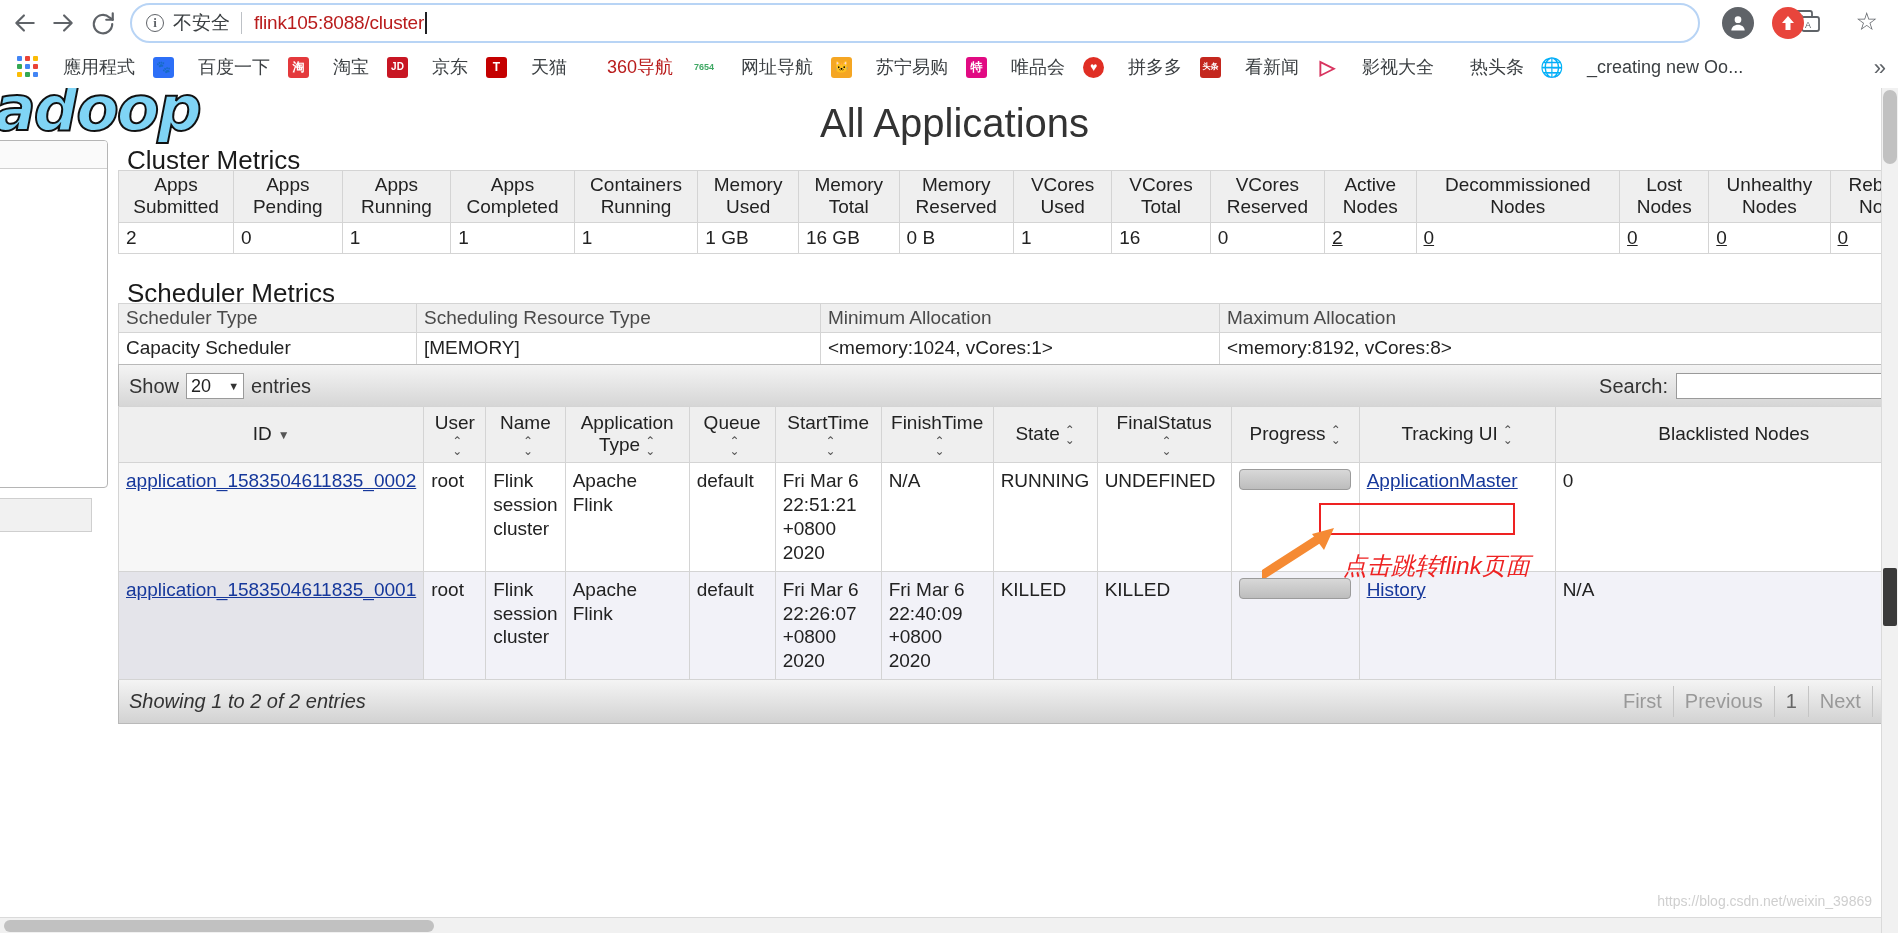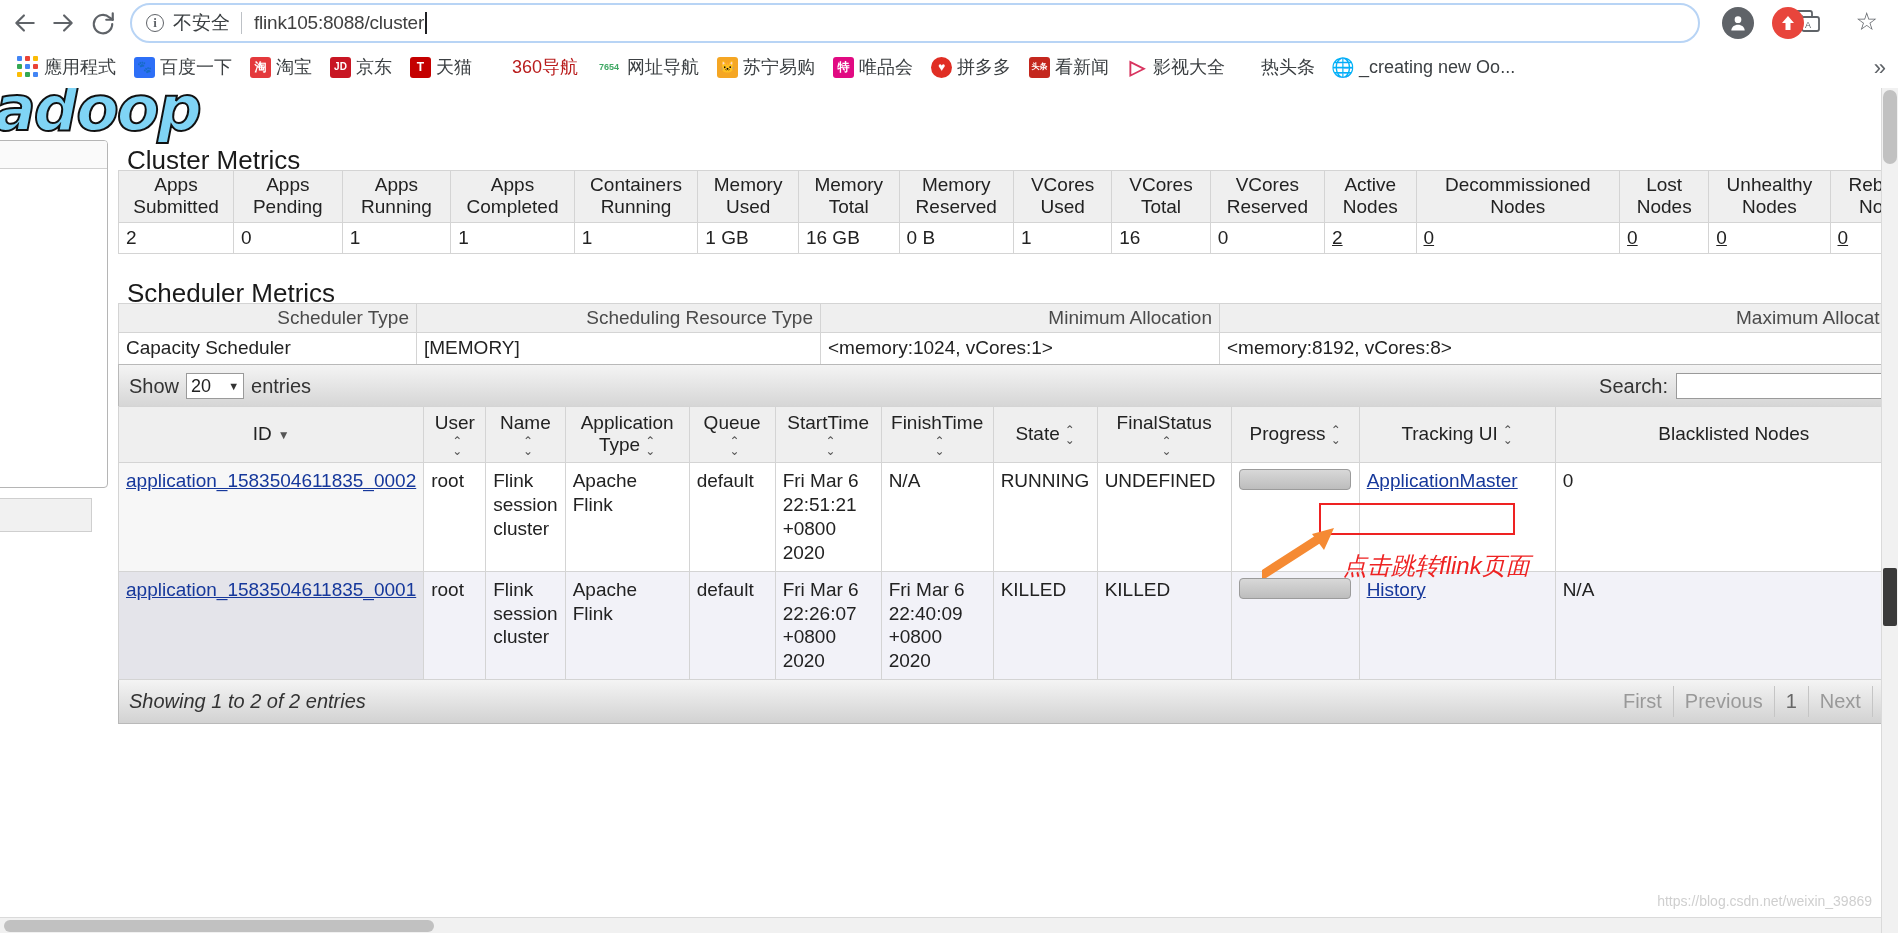--- a/index.html
+++ b/index.html
@@ -45,21 +45,21 @@
     flex: 0 0 auto;
   }
   #security-label {
     margin-left: 9px; font-size: 19px; color: #3c4043;
     white-space: nowrap;
   }
   #omnibox-divider {
     margin-left: 11px; width: 1px; height: 22px; background: #bdc1c6;
   }
   #url-text {
-    margin-left: 12px; font-size: 19px; color: #404040;
+    margin-left: 12px; font-size: 19px; color: #b91c1c;
     white-space: nowrap; letter-spacing: -0.2px;
   }
   #url-caret {
     width: 1.5px; height: 22px; background: #202124; margin-left: 1px;
   }
   #translate-icon {
     position: absolute; right: 78px; top: 9px; width: 26px; height: 24px;
   }
   #bookmark-star {
     position: absolute; right: 20px; top: 8px;
@@ -83,21 +83,21 @@
   
   #bookmarks-bar {
     position: absolute; left: 0; top: 46px; width: 1898px; height: 42px;
     display: flex; align-items: center; padding-left: 8px;
     font-size: 18px; color: #3c4043;
   }
   .bm {
     display: flex; align-items: center; height: 42px;
     padding: 0 9px; white-space: nowrap;
   }
-  .bm-label { margin-left: 5px; font-size: 18px; color: #3c4043; }
+  .bm-label { margin-left: 24px; font-size: 18px; color: #3c4043; }
   .bm-ico {
     width: 21px; height: 21px; border-radius: 3px;
     display: flex; align-items: center; justify-content: center;
     font-size: 12px; color: #fff; flex: 0 0 auto;
     font-weight: bold; line-height: 1;
   }
   #apps-grid-icon {
     width: 22px; height: 22px;
     display: grid; grid-template-columns: repeat(3, 5px);
     grid-template-rows: repeat(3, 5px); gap: 3px;
@@ -197,21 +197,21 @@
   }
 
   
   #cluster-metrics-table { left: 118px; top: 82px; width: 1795px; }
   #cluster-metrics-table th { text-align: center; }
   #cluster-metrics-table td { text-align: left; }
   #cluster-metrics-table td.link-cell u { color: #222; text-decoration: underline; }
 
   
   #scheduler-metrics-table { left: 118px; top: 215px; width: 1795px; }
-  #scheduler-metrics-table th { text-align: right; color: #4a4a4a; }
+  #scheduler-metrics-table th { text-align: left; color: #4a4a4a; }
 
   
   #apps-block {
     position: absolute; left: 118px; top: 276px;
     width: 1795px;
   }
   #apps-toolbar {
     height: 42px;
     background: linear-gradient(to bottom, #f4f4f4, #d6d6d6);
     border: 1px solid #b9b9b9;
@@ -492,20 +492,21 @@
       <span class="bm-label">_creating new Oo...</span>
     </div>
 
     <div id="bm-overflow">»</div>
   </div>
 </div>
 
 <div id="page-viewport">
 
   <div id="hadoop-logo">adoop</div>
+  <h1 id="page-title">All Applications</h1>
 
   <div id="nav-panel">
     <div id="nav-panel-head"></div>
     <div class="nav-link" style="top:145px">els</div>
     <div class="nav-link" style="top:172px">ns</div>
     <div class="nav-link" style="top:218px">SAVING</div>
     <div class="nav-link" style="top:243px">TTED</div>
     <div class="nav-link" style="top:268px">TED</div>
     <div class="nav-link" style="top:293px">NG</div>
     <div class="nav-link" style="top:318px">ED</div>

